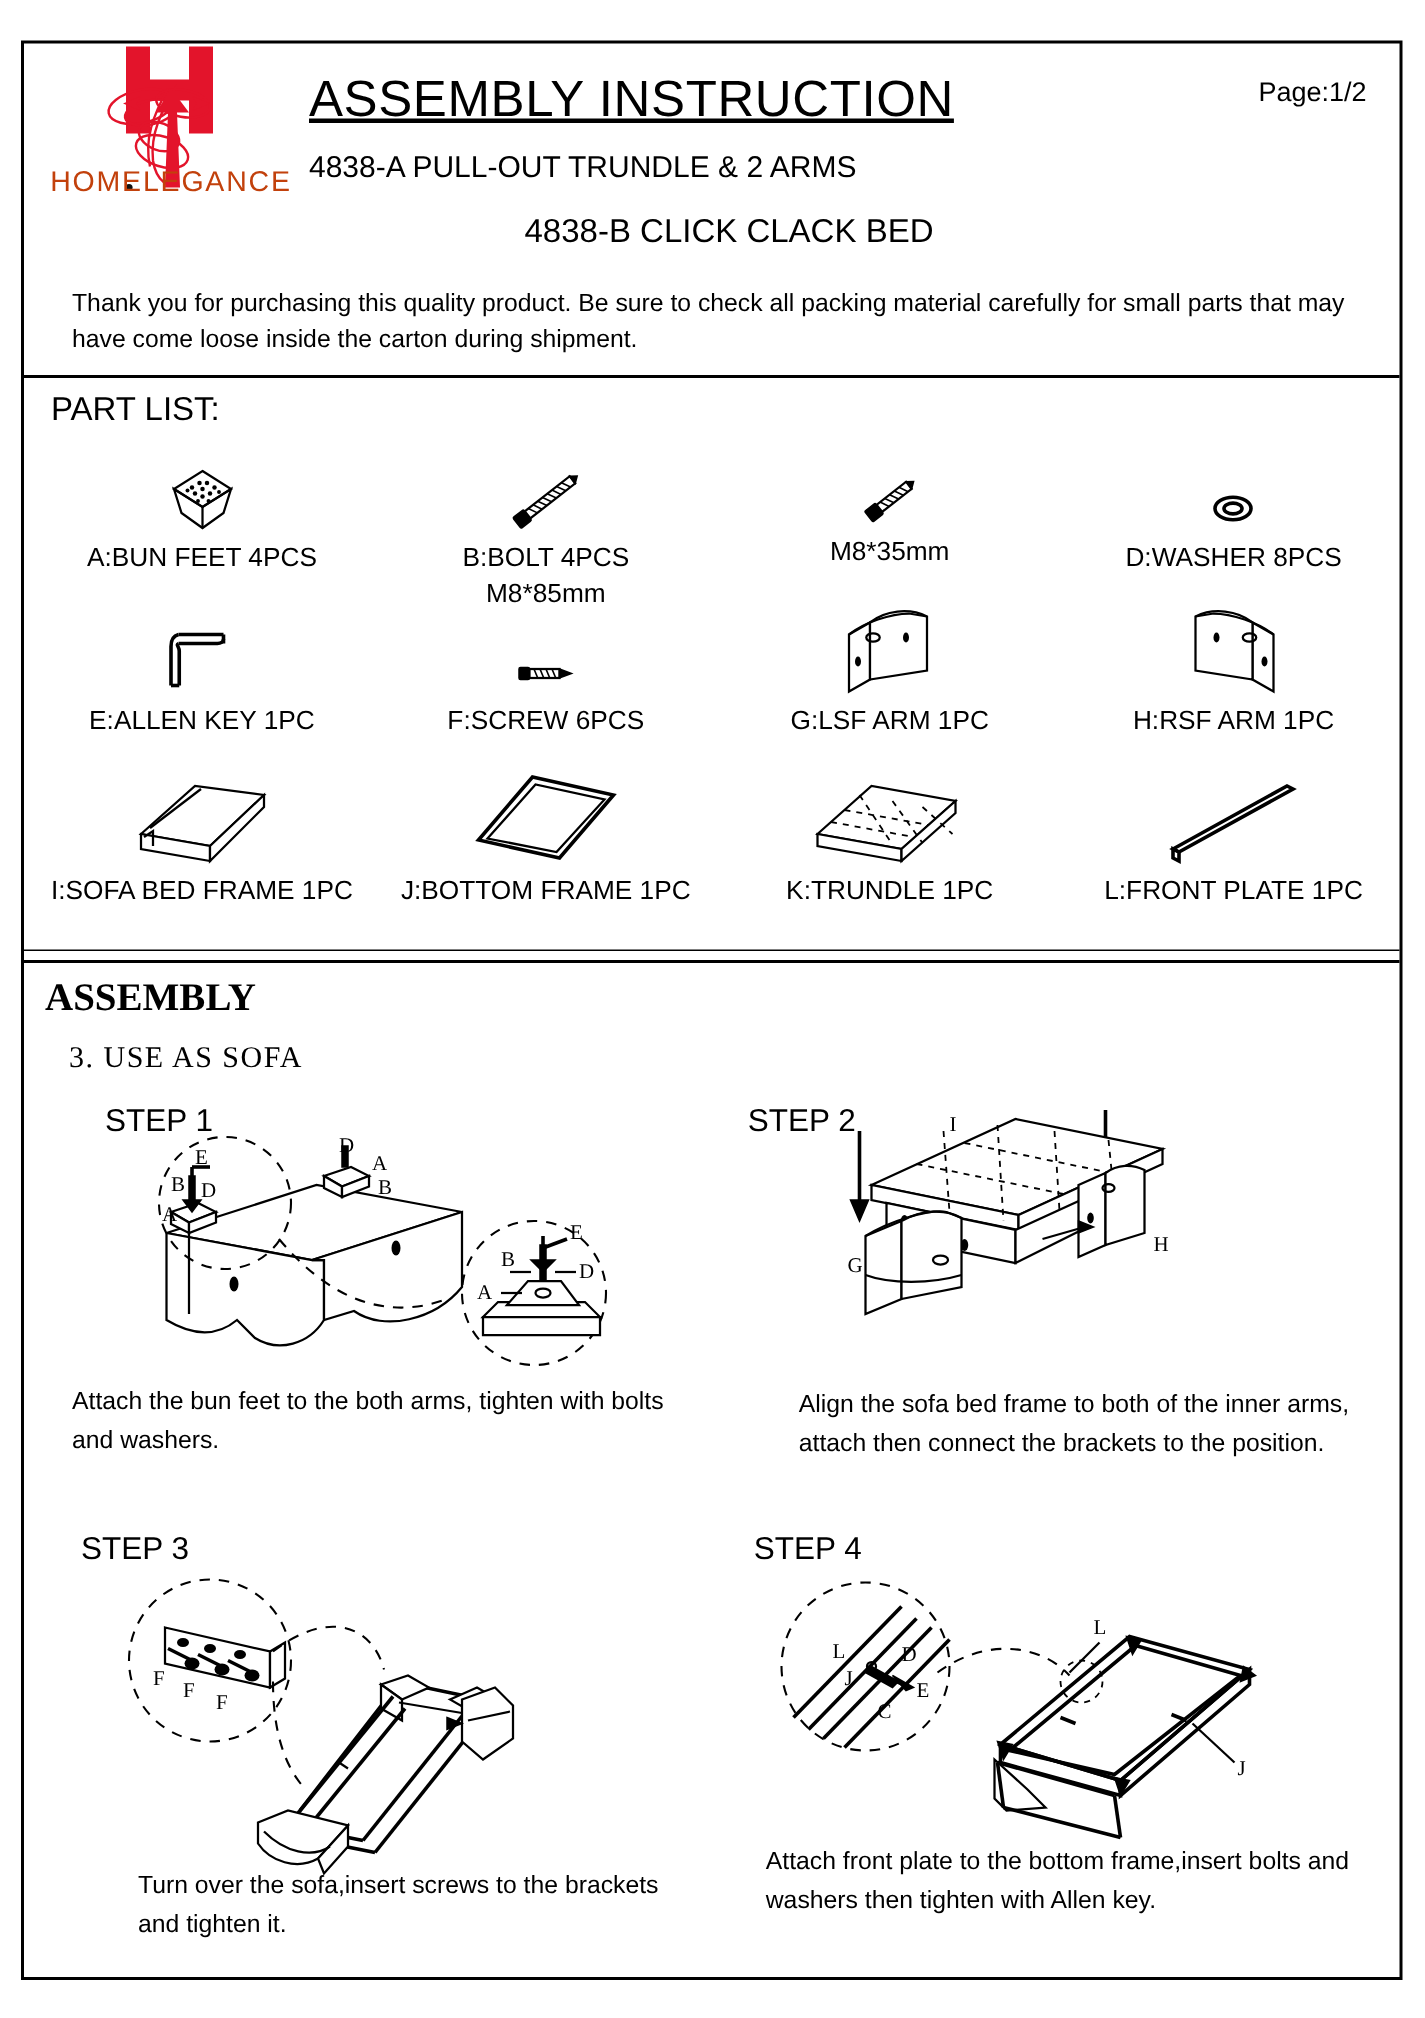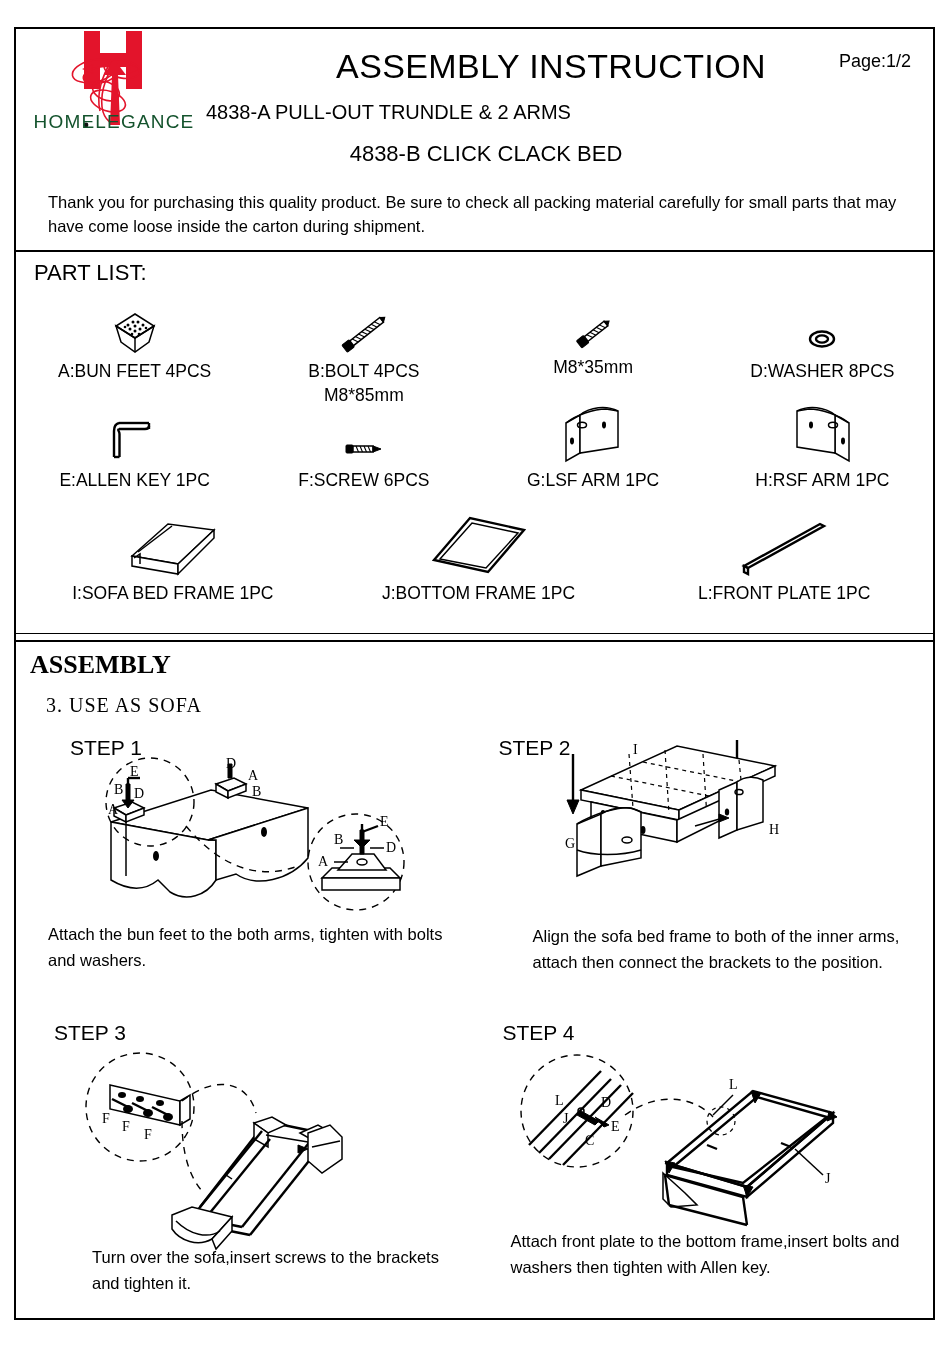--- a/index.html
+++ b/index.html
@@ -48,32 +48,33 @@
   }
   .logo-word {
     position: absolute;
     left: 2px;
     top: 82px;
     width: 180px;
     text-align: center;
     font-family: "Liberation Sans", sans-serif;
     font-size: 19px;
     letter-spacing: 1.2px;
-    color: #14532d;
+    color: #c2410c;
     font-weight: 400;
   }
   .title-main {
     position: absolute;
     left: 190px;
     top: 18px;
     width: 560px;
-    text-align: right;
+    text-align: left;
     font-size: 34px;
     letter-spacing: 0.4px;
     white-space: nowrap;
+    text-decoration: underline;
   }
   .page-num {
     position: absolute;
     right: 22px;
     top: 22px;
     font-size: 18px;
   }
   .title-sub1 {
     position: absolute;
     left: 190px;
@@ -419,20 +420,37 @@
       <div class="part-cell">
         <div class="part-art">
           <svg width="110" height="66" viewBox="0 0 110 66">
             <path class="ln2" d="M10 48 L46 6 L100 18 L64 60 Z"></path>
             <path class="ln" d="M16 47 L48 11 L94 21 L62 56 Z"></path>
           </svg>
         </div>
         <div class="part-label">J:BOTTOM FRAME 1PC</div>
       </div>
 
+      <div class="part-cell">
+        <div class="part-art">
+          <svg width="108" height="62" viewBox="0 0 108 62">
+            <path class="fillw" d="M6 40 L42 8 L98 18 L62 50 Z"></path>
+            <path class="fillw" d="M6 40 L6 48 L62 58 L62 50 Z"></path>
+            <path class="fillw" d="M62 50 L98 18 L98 26 L62 58 Z"></path>
+            <g class="dash2">
+              <path d="M24 24 L80 34"></path>
+              <path d="M15 32 L70 42"></path>
+              <path d="M34 14 L54 44"></path>
+              <path d="M56 18 L76 46"></path>
+              <path d="M76 22 L96 40"></path>
+            </g>
+          </svg>
+        </div>
+        <div class="part-label">K:TRUNDLE  1PC</div>
+      </div>
 
       <div class="part-cell">
         <div class="part-art">
           <svg width="96" height="62" viewBox="0 0 96 62">
             <path class="ln2" d="M8 50 L84 8 L88 10 L12 52 Z"></path>
             <path class="ln2" d="M8 50 L8 56 L12 58 L12 52 Z"></path>
           </svg>
         </div>
         <div class="part-label">L:FRONT PLATE 1PC</div>
       </div>

